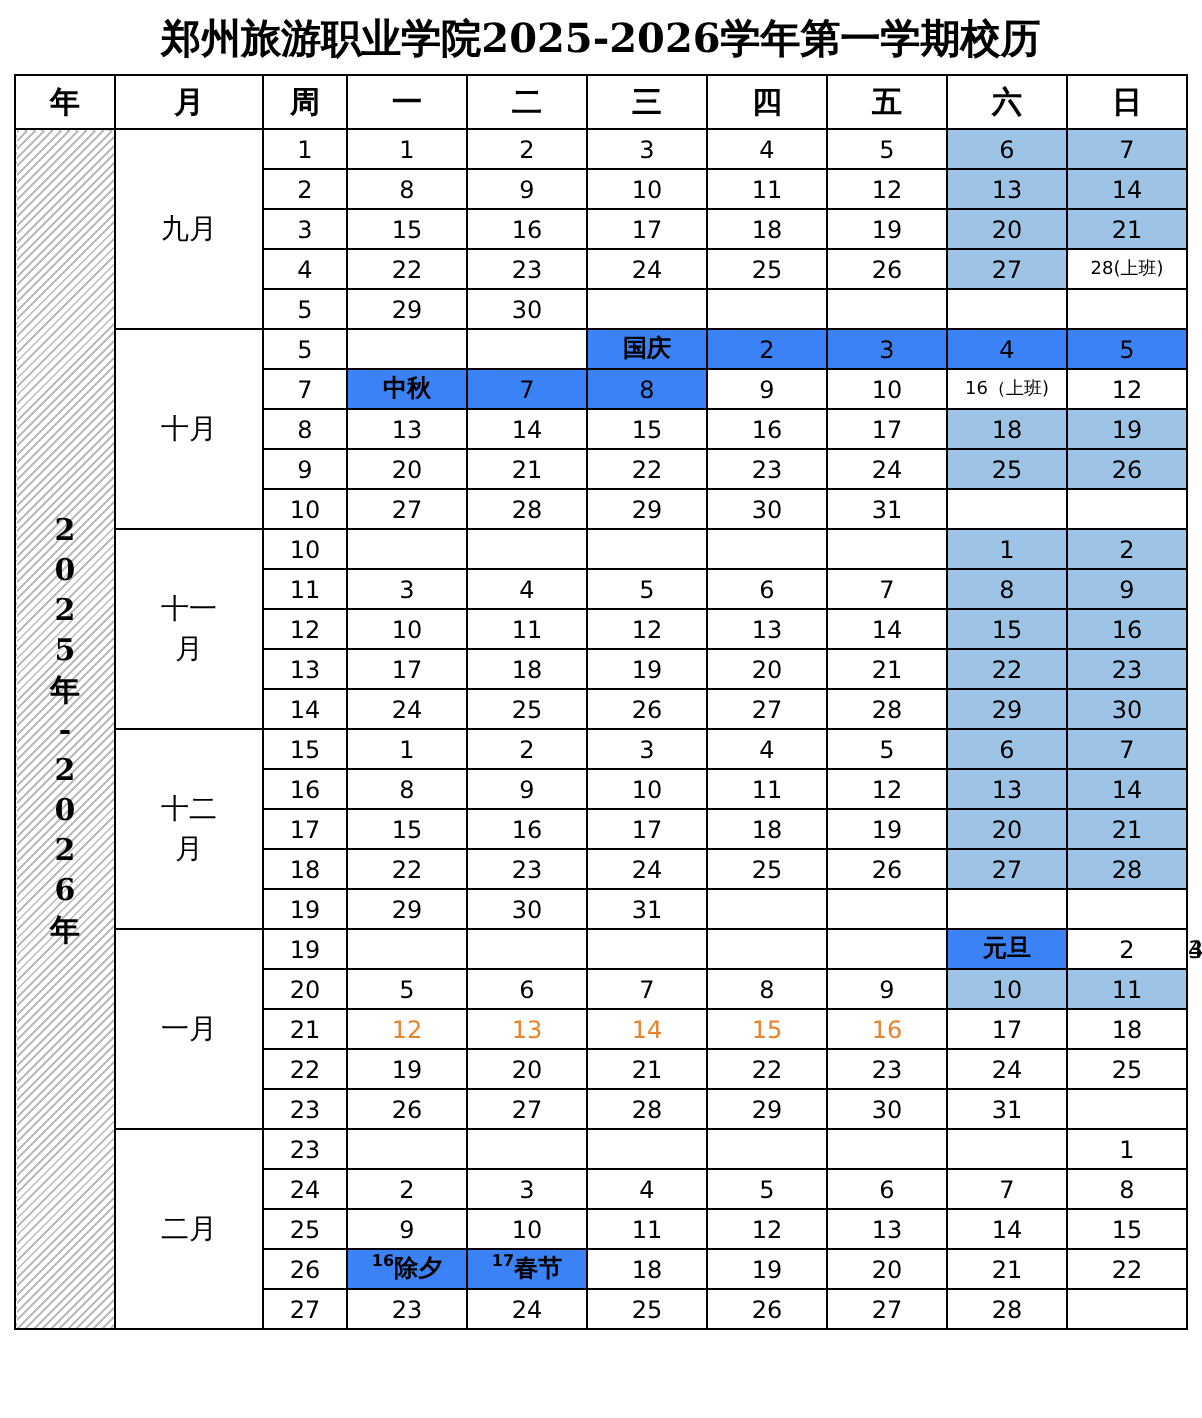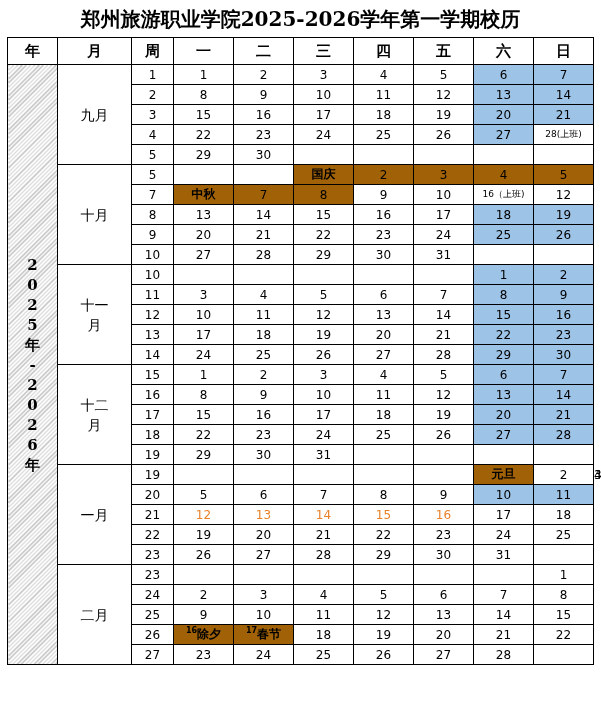--- a/index.html
+++ b/index.html
@@ -52,21 +52,21 @@
   .year-cell span{display:block;}
   .month-cell{
     font-size:14px;
     line-height:20px;
     font-family:"DejaVu Serif","Liberation Serif",serif;
     text-align:center;
   }
   .month-cell span{display:block;}
   .wk{font-size:12px;}
   .sat,.sun{background:#9dc3e6;}
-  .hl{background:#a16207;margin-top:38px;}
+  .hl{background:#3b82f6;margin-top:38px;}
   .red{color:#e8822a;}
   .small{font-size:9px;margin-top:11px;}
   .tiny-sup{font-size:8px;vertical-align:super;}
   .festival{font-weight:bold;}
 </style>
 </head>
 <body>
 
 <div id="page-title">郑州旅游职业学院2025-2026学年第一学期校历</div>
 

